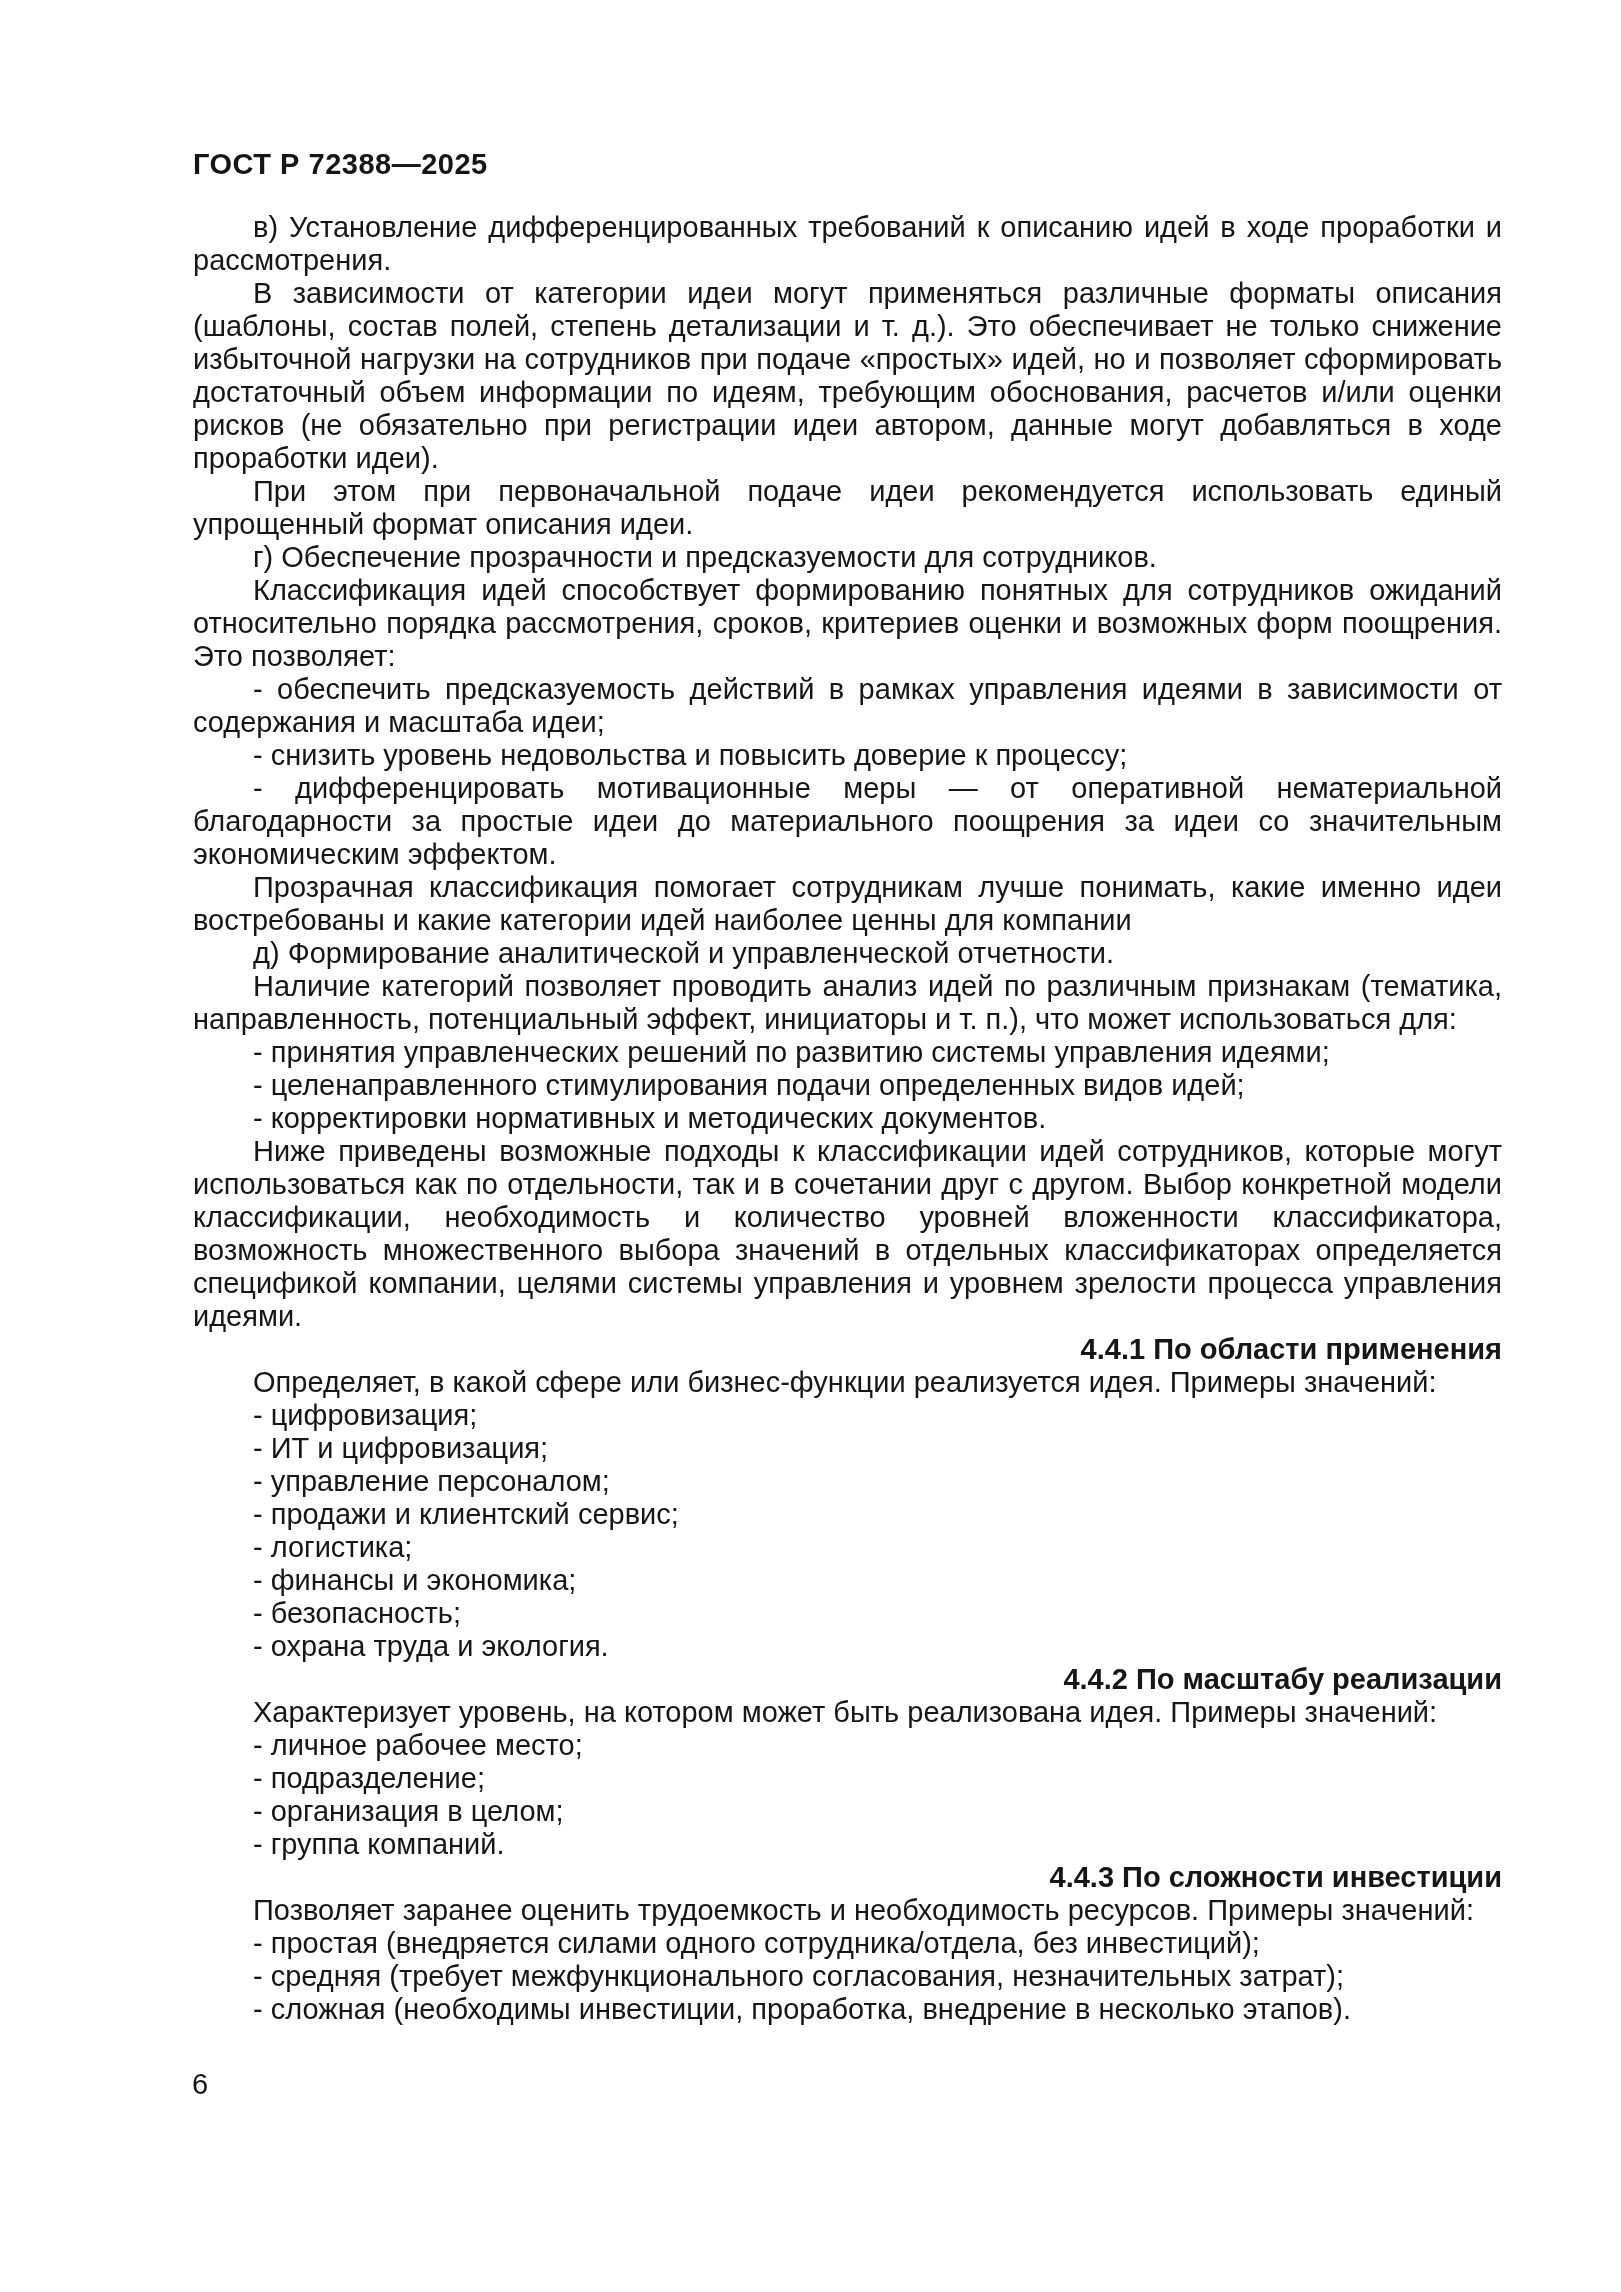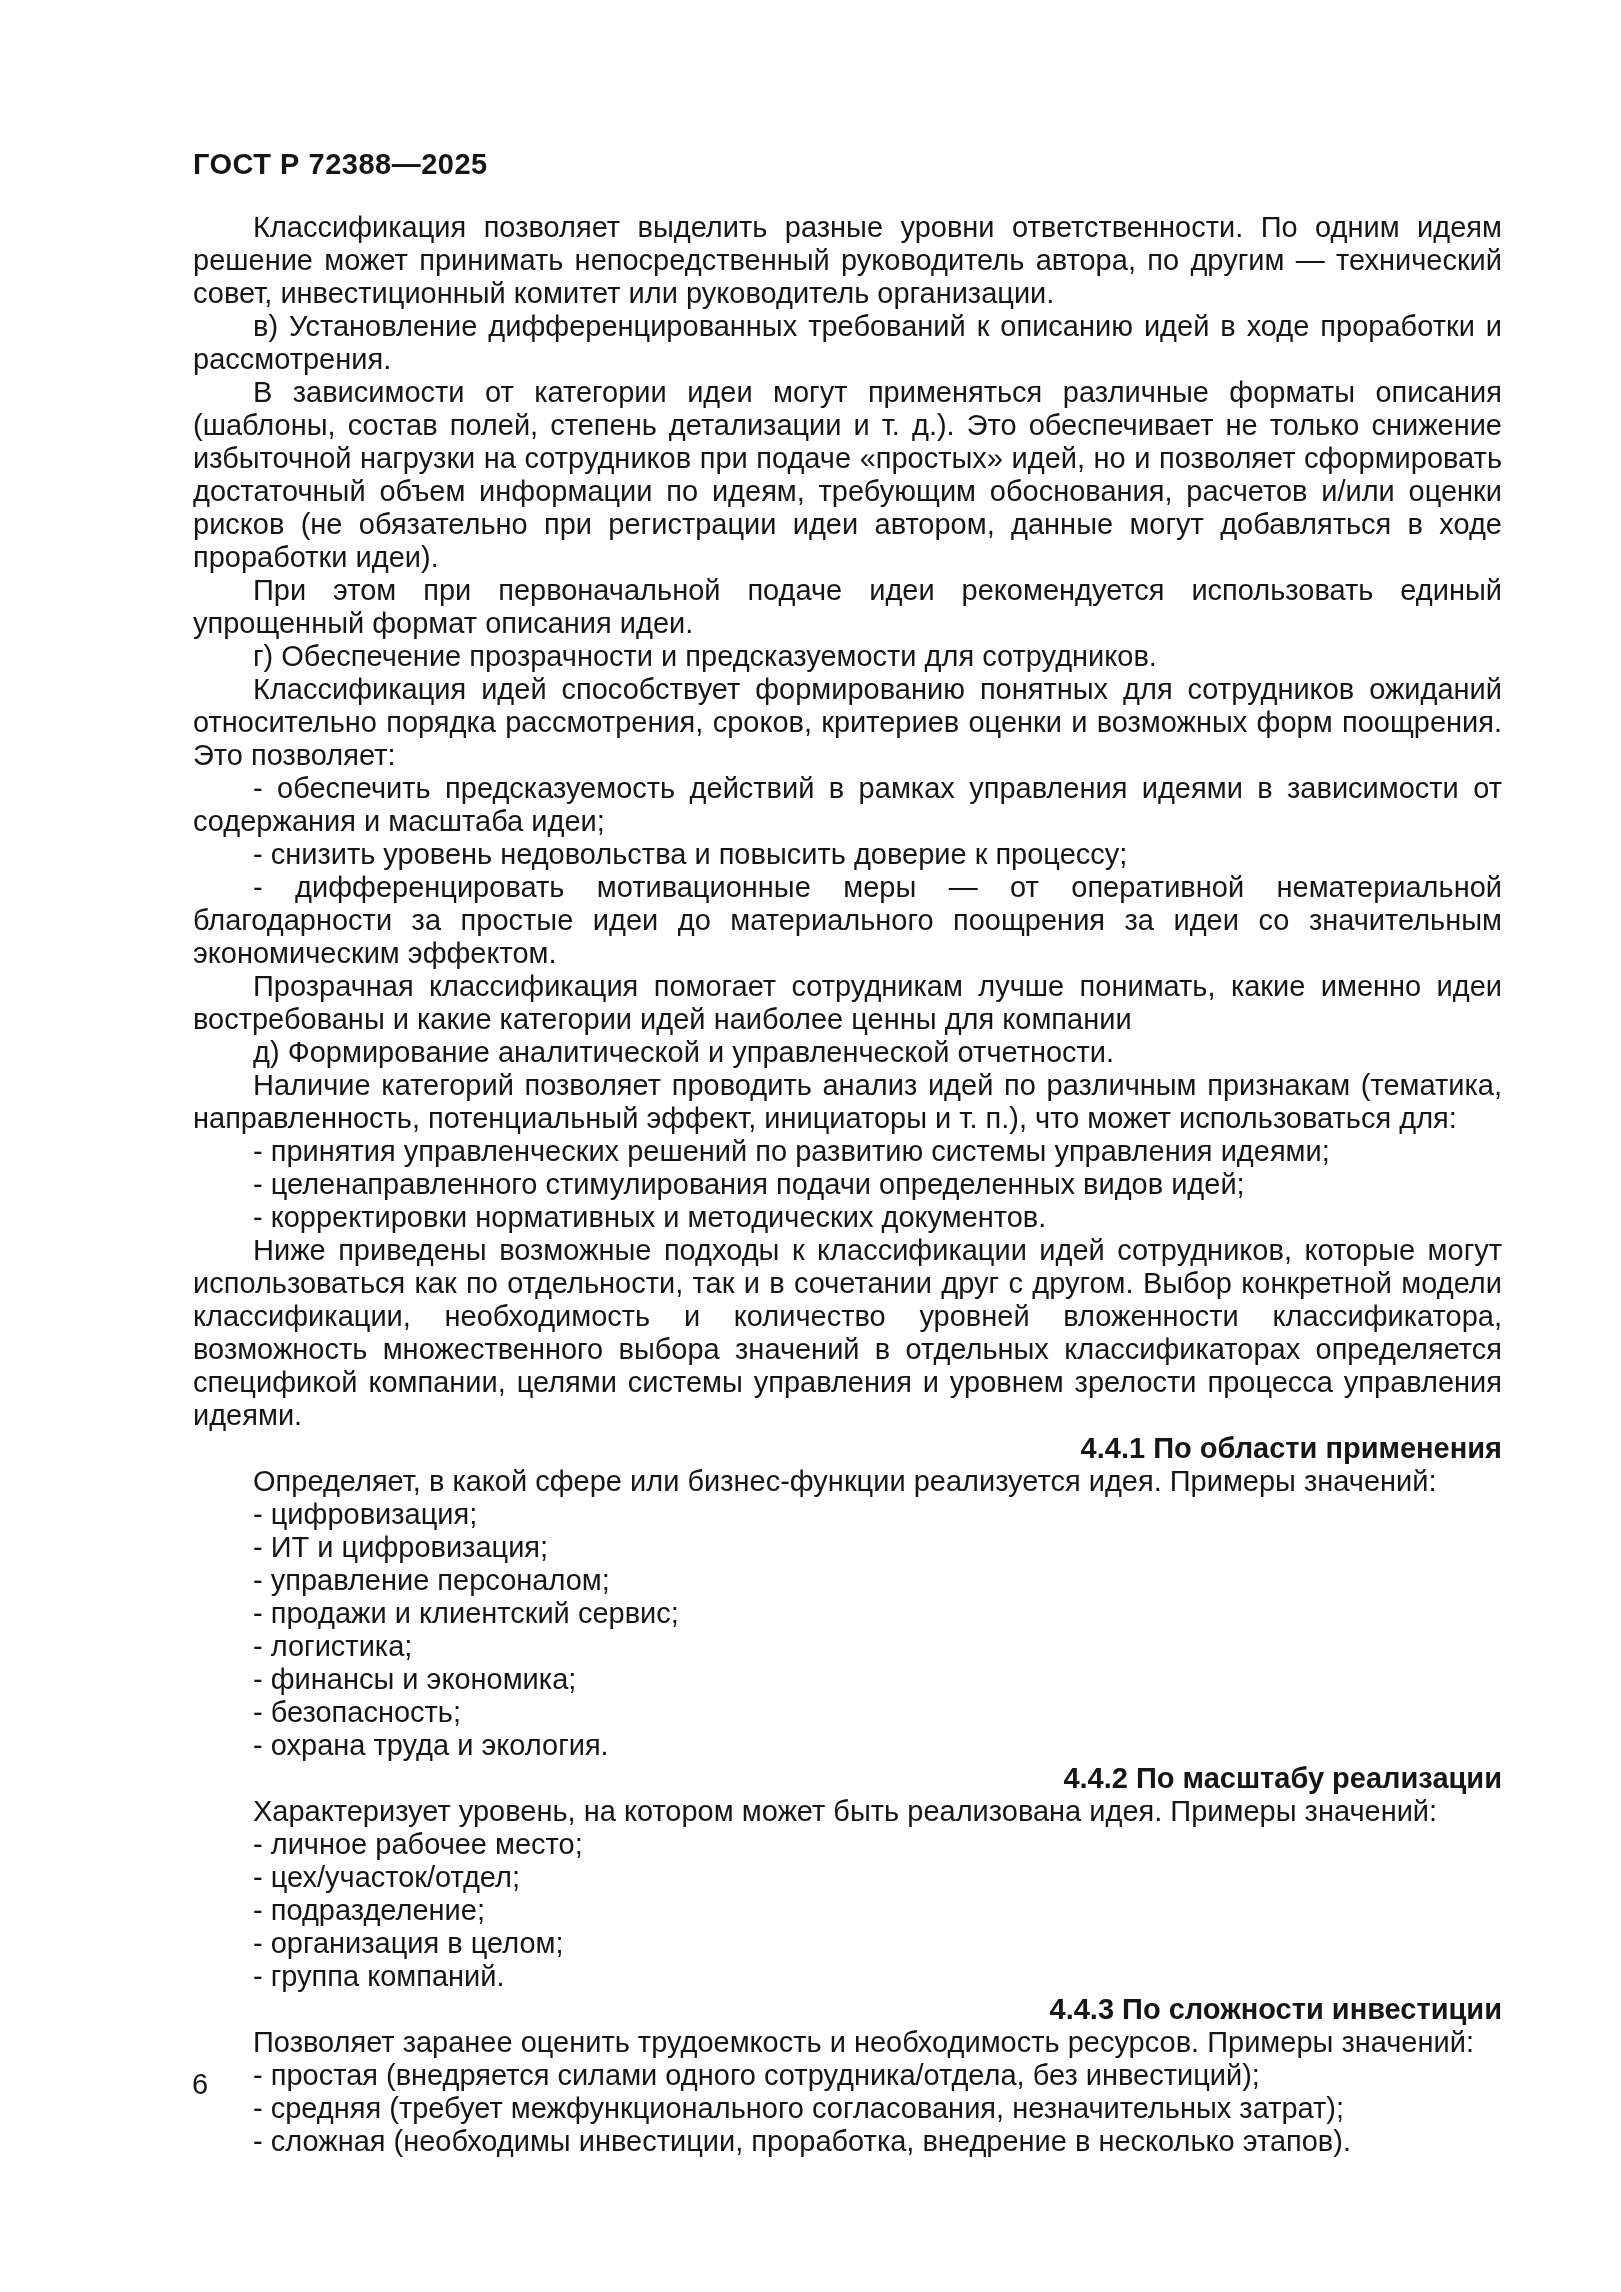--- a/index.html
+++ b/index.html
@@ -54,21 +54,20 @@
 </style>
 </head>
 <body>
 
 <div class="page">
 
   <div class="doc-header">ГОСТ Р 72388—2025</div>
 
   <div class="doc-body">
 
-  <p>Классификация позволяет выделить разные уровни ответственности. По одним идеям решение может принимать непосредственный руководитель автора, по другим — технический совет, инвестиционный комитет или руководитель организации.</p>
       <p>в) Установление дифференцированных требований к описанию идей в ходе проработки и рассмотрения.</p>
       <p>В зависимости от категории идеи могут применяться различные форматы описания (шаблоны, состав полей, степень детализации и т. д.). Это обеспечивает не только снижение избыточной нагрузки на сотрудников при подаче «простых» идей, но и позволяет сформировать достаточный объем информации по идеям, требующим обоснования, расчетов и/или оценки рисков (не обязательно при регистрации идеи автором, данные могут добавляться в ходе проработки идеи).</p>
       <p>При этом при первоначальной подаче идеи рекомендуется использовать единый упрощенный формат описания идеи.</p>
       <p>г) Обеспечение прозрачности и предсказуемости для сотрудников.</p>
       <p>Классификация идей способствует формированию понятных для сотрудников ожиданий относительно порядка рассмотрения, сроков, критериев оценки и возможных форм поощрения. Это позволяет:</p>
       <p>- обеспечить предсказуемость действий в рамках управления идеями в зависимости от содержания и масштаба идеи;</p>
       <p>- снизить уровень недовольства и повысить доверие к процессу;</p>
       <p>- дифференцировать мотивационные меры — от оперативной нематериальной благодарности за простые идеи до материального поощрения за идеи со значительным экономическим эффектом.</p>
       <p>Прозрачная классификация помогает сотрудникам лучше понимать, какие именно идеи востребованы и какие категории идей наиболее ценны для компании</p>
       <p>д) Формирование аналитической и управленческой отчетности.</p>
@@ -83,21 +82,20 @@
       <p>- ИТ и цифровизация;</p>
       <p>- управление персоналом;</p>
       <p>- продажи и клиентский сервис;</p>
       <p>- логистика;</p>
       <p>- финансы и экономика;</p>
       <p>- безопасность;</p>
       <p>- охрана труда и экология.</p>
       <p class="heading">4.4.2 По масштабу реализации</p>
       <p>Характеризует уровень, на котором может быть реализована идея. Примеры значений:</p>
       <p>- личное рабочее место;</p>
-      <p>- цех/участок/отдел;</p>
       <p>- подразделение;</p>
       <p>- организация в целом;</p>
       <p>- группа компаний.</p>
       <p class="heading">4.4.3 По сложности инвестиции</p>
       <p>Позволяет заранее оценить трудоемкость и необходимость ресурсов. Примеры значений:</p>
       <p>- простая (внедряется силами одного сотрудника/отдела, без инвестиций);</p>
       <p>- средняя (требует межфункционального согласования, незначительных затрат);</p>
       <p>- сложная (необходимы инвестиции, проработка, внедрение в несколько этапов).</p>
     </div>
 

